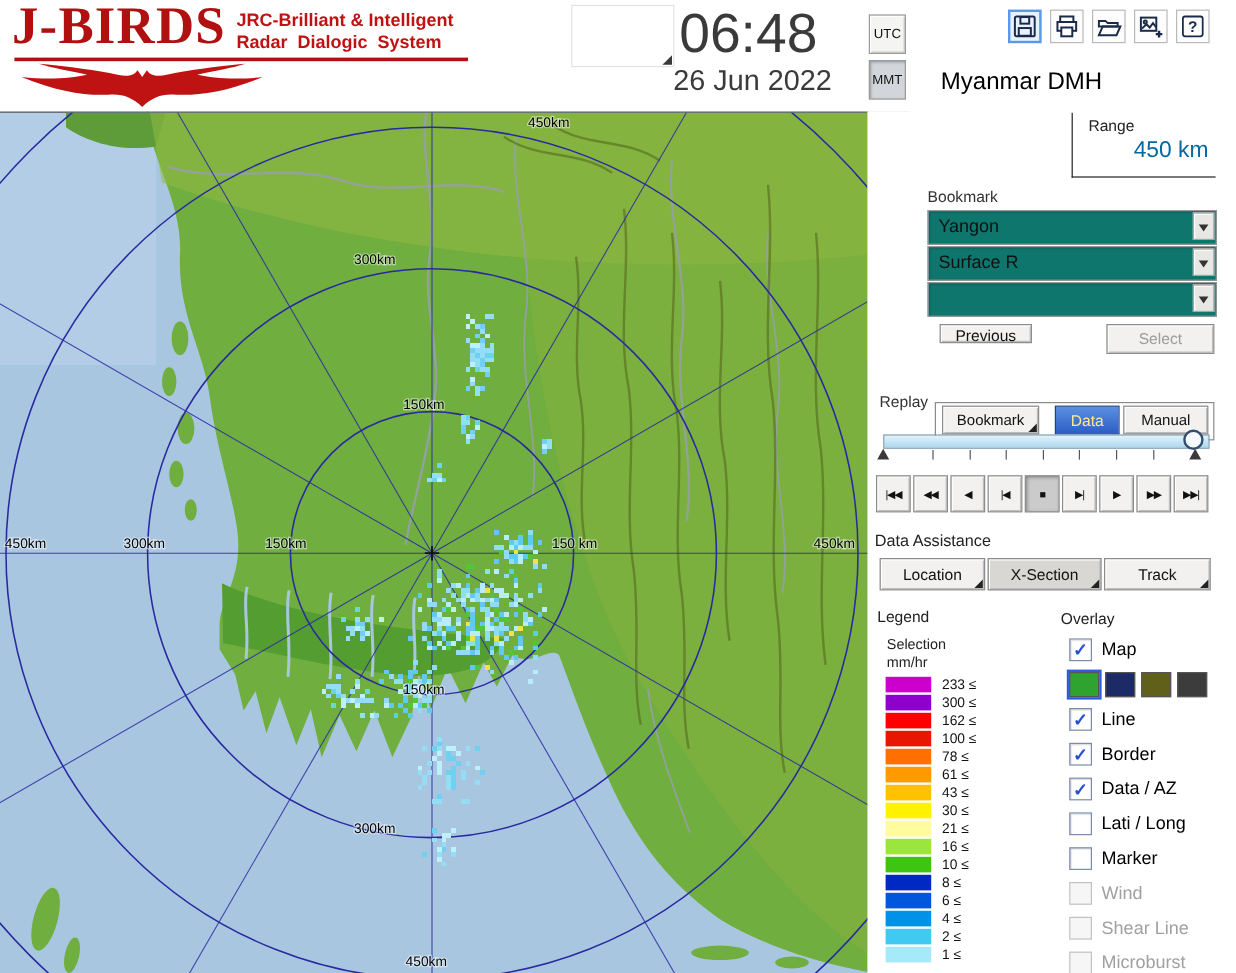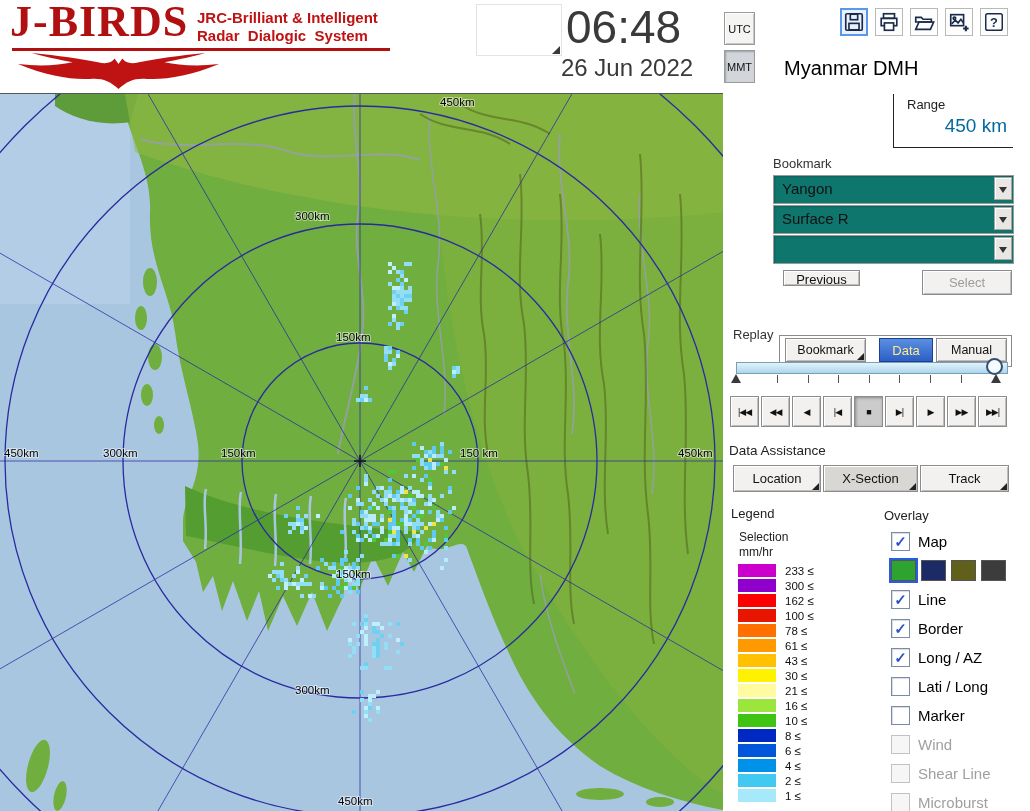--- a/index.html
+++ b/index.html
@@ -1015,21 +1015,21 @@
     <div class="orow">
       <div class="cb">✓</div>
       <span class="olabel">Line</span>
     </div>
     <div class="orow">
       <div class="cb">✓</div>
       <span class="olabel">Border</span>
     </div>
     <div class="orow">
       <div class="cb">✓</div>
-      <span class="olabel">Long / AZ</span>
+      <span class="olabel">Data / AZ</span>
     </div>
     <div class="orow">
       <div class="cb"></div>
       <span class="olabel">Lati / Long</span>
     </div>
     <div class="orow">
       <div class="cb"></div>
       <span class="olabel">Marker</span>
     </div>
     <div class="orow disabled">

